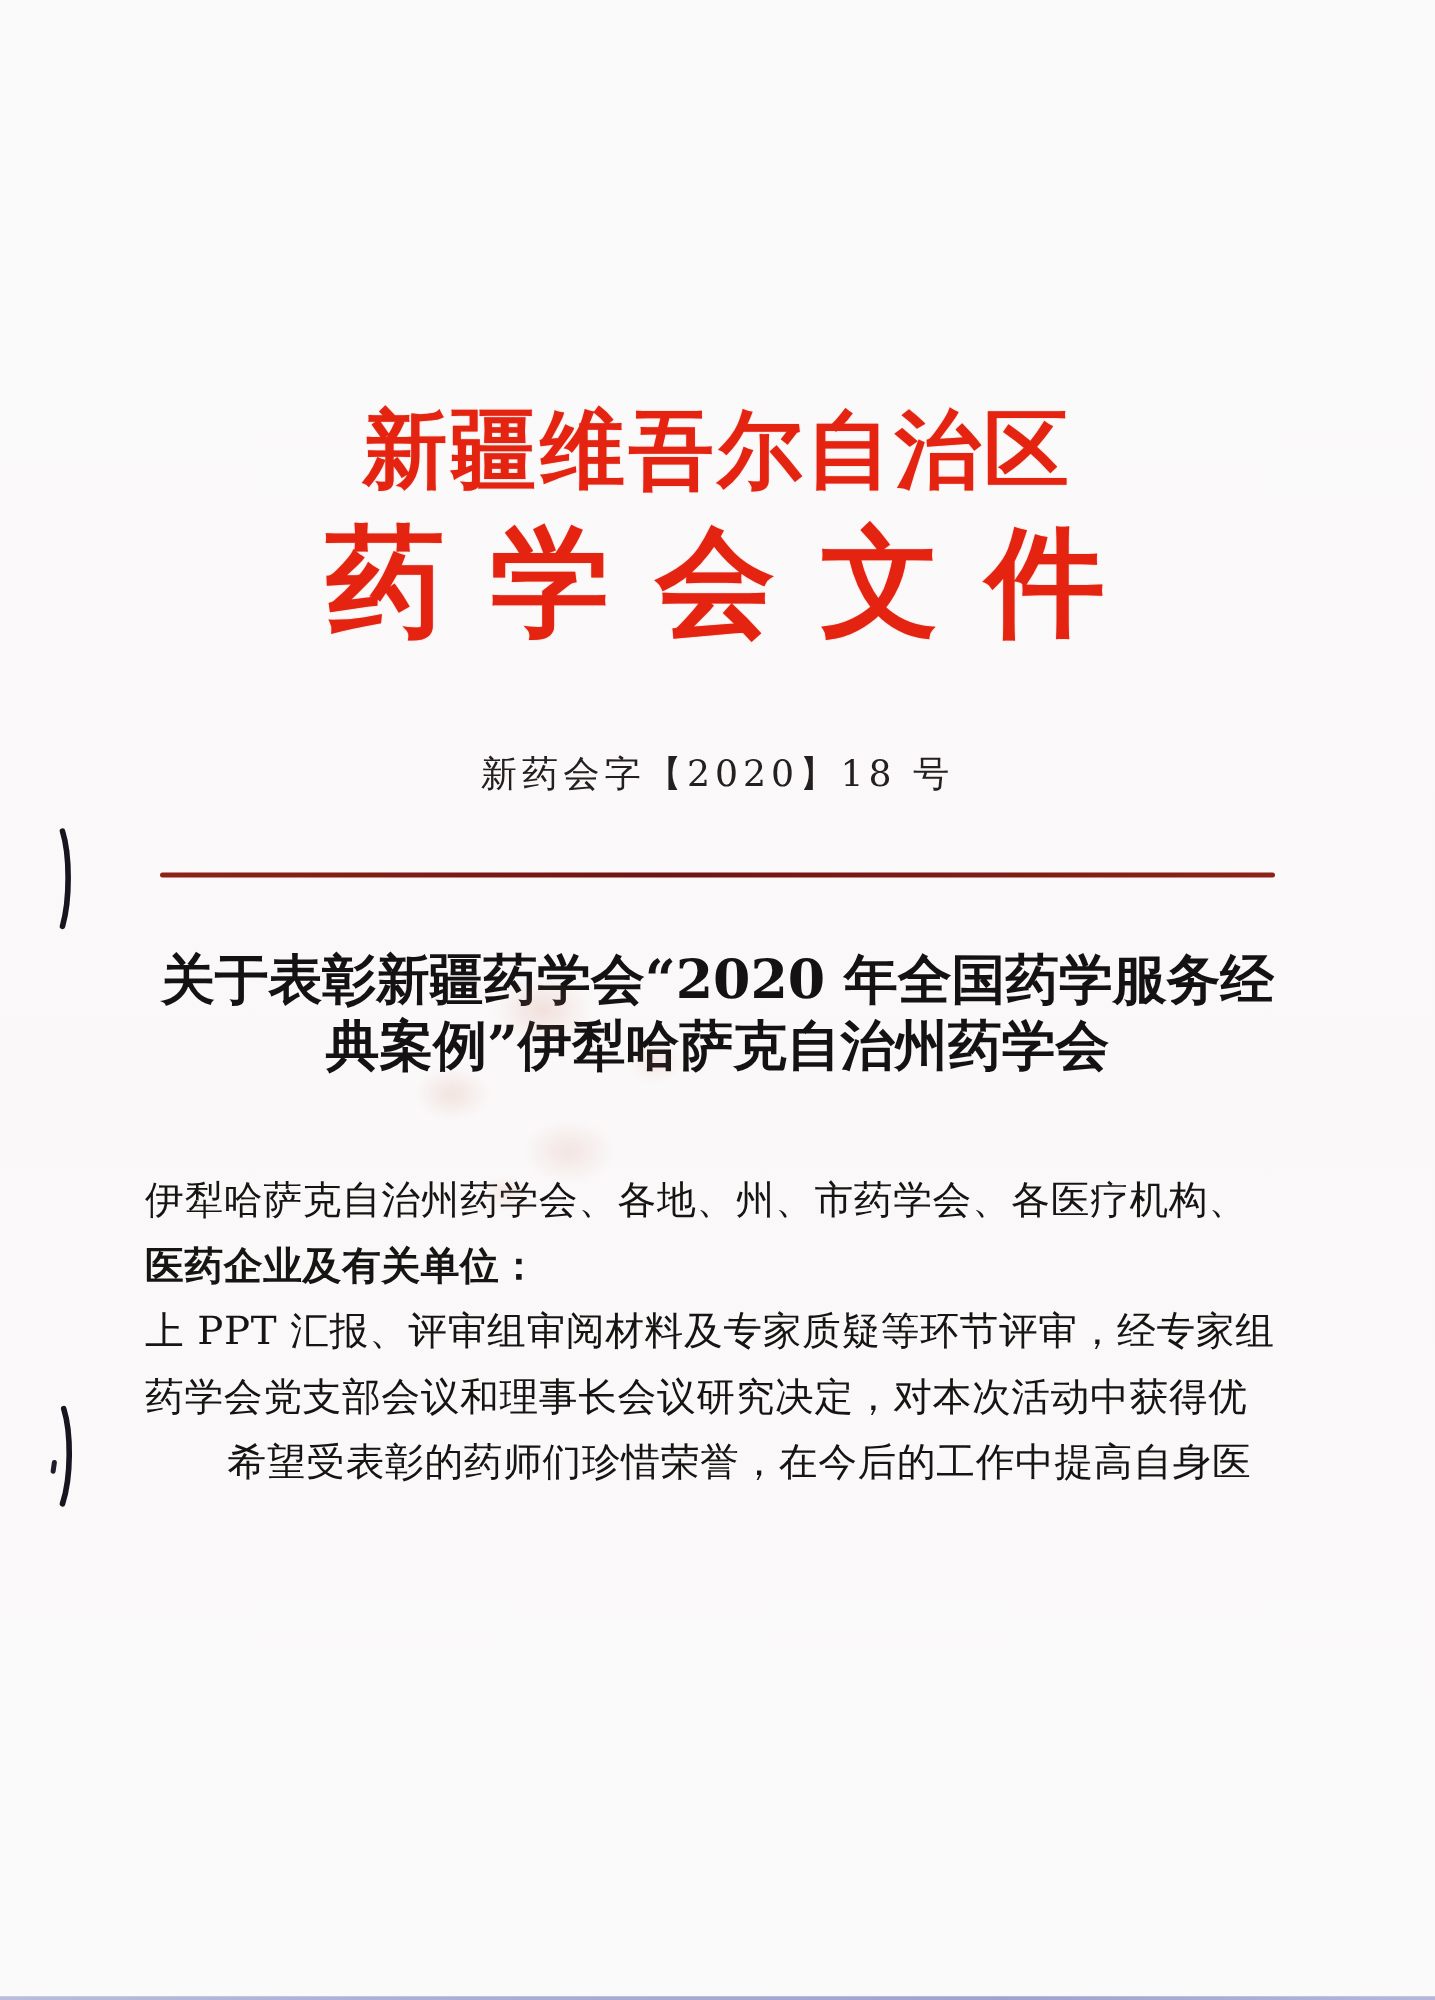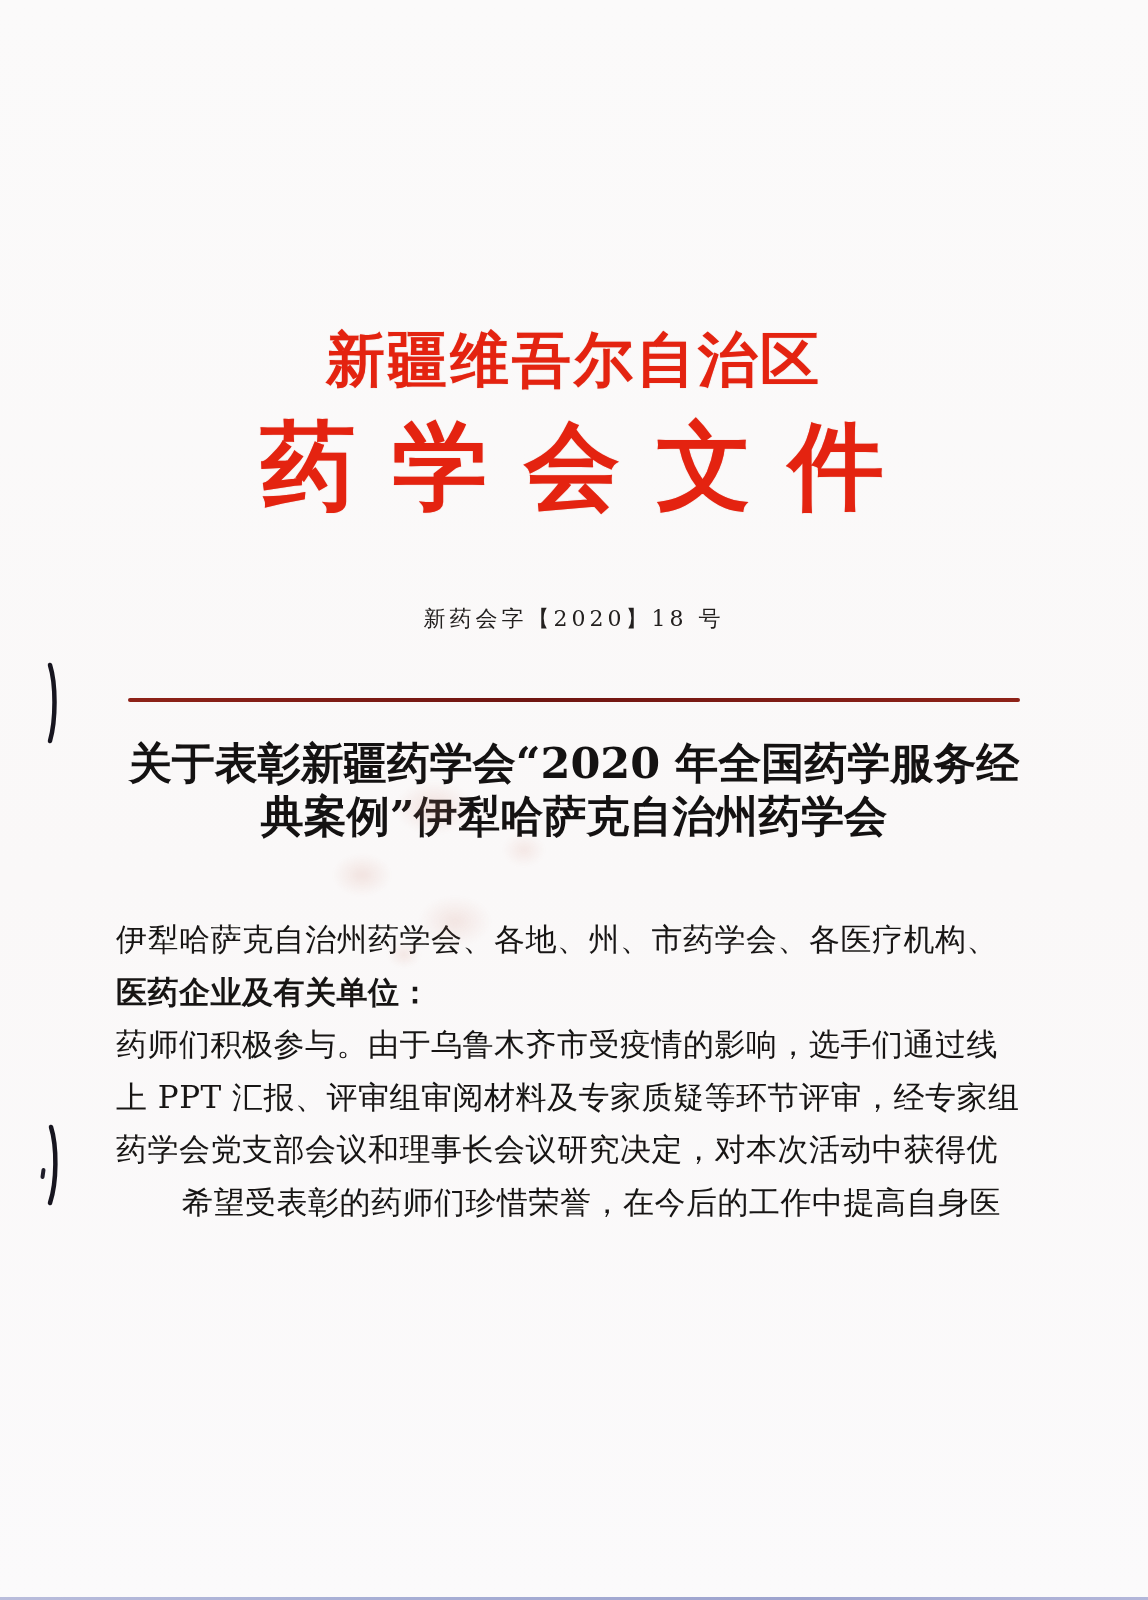--- a/index.html
+++ b/index.html
@@ -17,21 +17,21 @@
     font-family: "DejaVu Serif", "Liberation Serif", serif;
     color: #1c1a1a;
     overflow: hidden;
   }
 
   
   .org-line {
     padding-top: 320px;
     margin: 0;
     text-align: center;
-    font-size: 59px;
+    font-size: 68px;
     line-height: 80px;
     font-weight: bold;
     letter-spacing: 3px;
     color: var(--header-red, #e42310);
     text-shadow: 0 0 1px rgba(200, 30, 10, 0.45);
   }
   .type-line {
     margin: 16px 4px 0 0;
     text-align: center;
     font-size: 95px;
@@ -40,41 +40,41 @@
     letter-spacing: 37px;
     text-indent: 37px; 
     color: var(--header-red, #e42310);
     text-shadow: 0 0 1px rgba(200, 30, 10, 0.45);
   }
 
   
   .doc-number {
     margin-top: 82px;
     text-align: center;
-    font-size: 22px;
+    font-size: 29px;
     line-height: 42px;
     letter-spacing: 4px;
     color: #23201f;
   }
 
   
   .red-rule {
     margin: 58px auto 0 auto;
     width: 892px;
     height: 4px;
     border-radius: 2px;
     background: linear-gradient(90deg,
       var(--rule-red, #8e2218) 0%,
       #6f1511 45%,
       var(--rule-red, #8e2218) 100%);
   }
 
   
   .doc-title {
-    margin-top: 35px;
+    margin-top: 56px;
     text-align: center;
     font-weight: bold;
     font-size: 43px;
     line-height: 53px;
     color: #141212;
   }
 
   
   .body-block {
     margin: 70px 0 0 116px;
@@ -159,21 +159,20 @@
   <div class="red-rule"></div>
 
   <div class="doc-title">
     <div>关于表彰新疆药学会“2020 年全国药学服务经</div>
     <div>典案例”伊犁哈萨克自治州药学会</div>
   </div>
 
   <div class="body-block">
     <div class="body-line">伊犁哈萨克自治州药学会、各地、州、市药学会、各医疗机构、</div>
     <div class="body-line short">医药企业及有关单位：</div>
-    <div class="body-line">药师们积极参与。由于乌鲁木齐市受疫情的影响，选手们通过线</div>
     <div class="body-line">上 PPT 汇报、评审组审阅材料及专家质疑等环节评审，经专家组</div>
     <div class="body-line">药学会党支部会议和理事长会议研究决定，对本次活动中获得优</div>
     <div class="body-line indent">希望受表彰的药师们珍惜荣誉，在今后的工作中提高自身医</div>
   </div>
 
   <div class="stamp-bleed"></div>
 
   <svg class="binding-mark mark-1" viewBox="0 0 18 82" xmlns="http://www.w3.org/2000/svg">
     <path d="M6,3 C12,22 12,58 6,79" fill="none" stroke="#17151f" stroke-width="4.5" stroke-linecap="round"></path>
   </svg>

